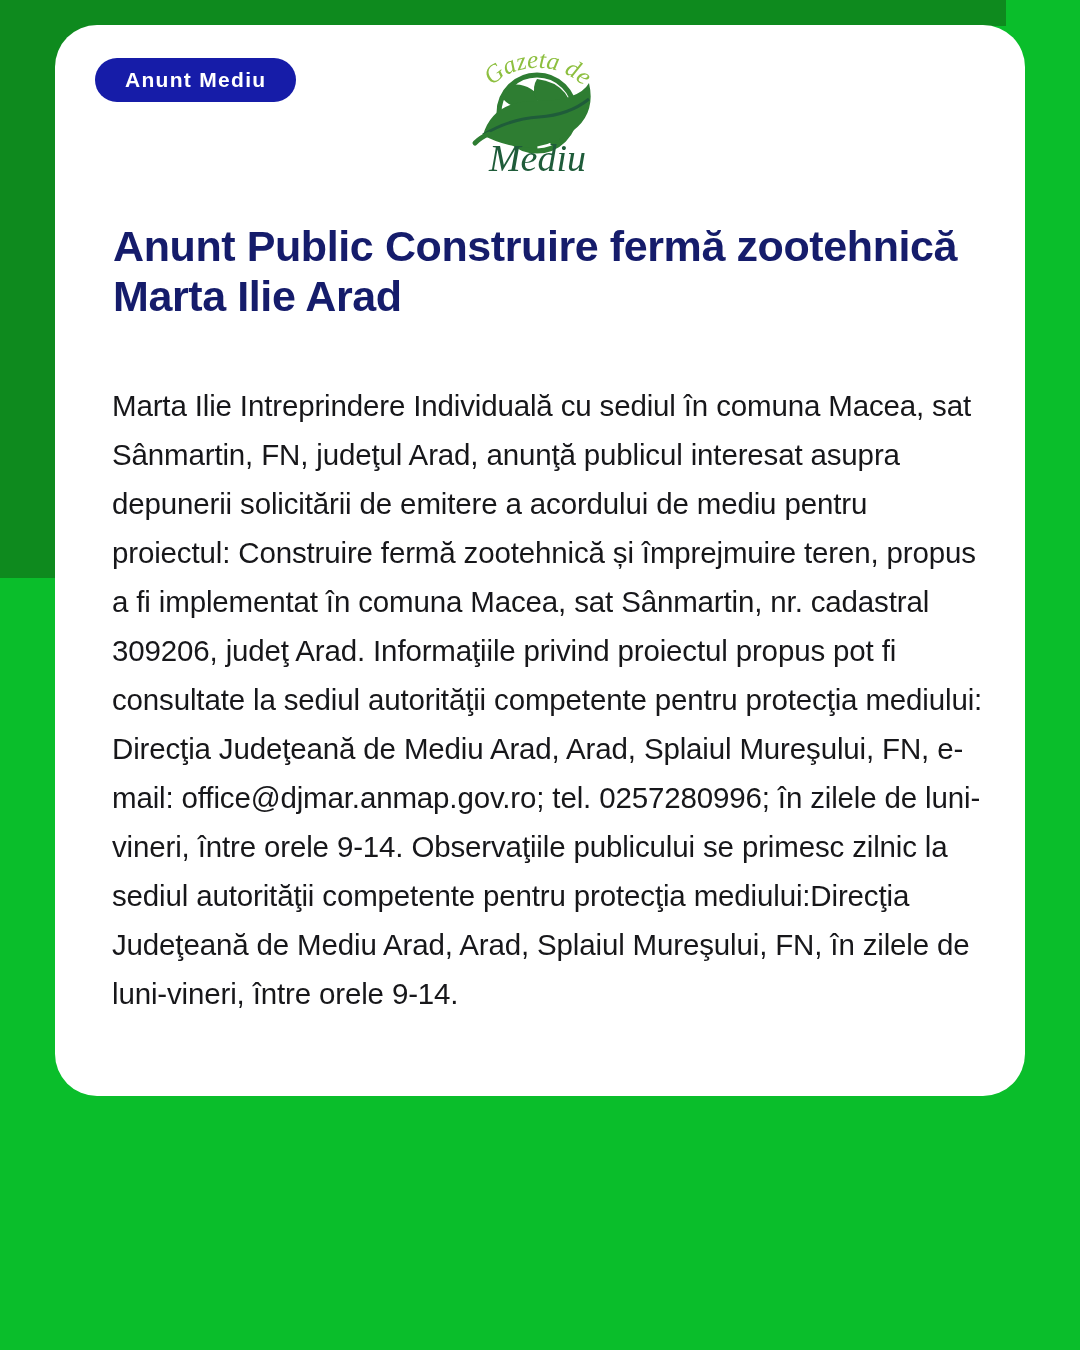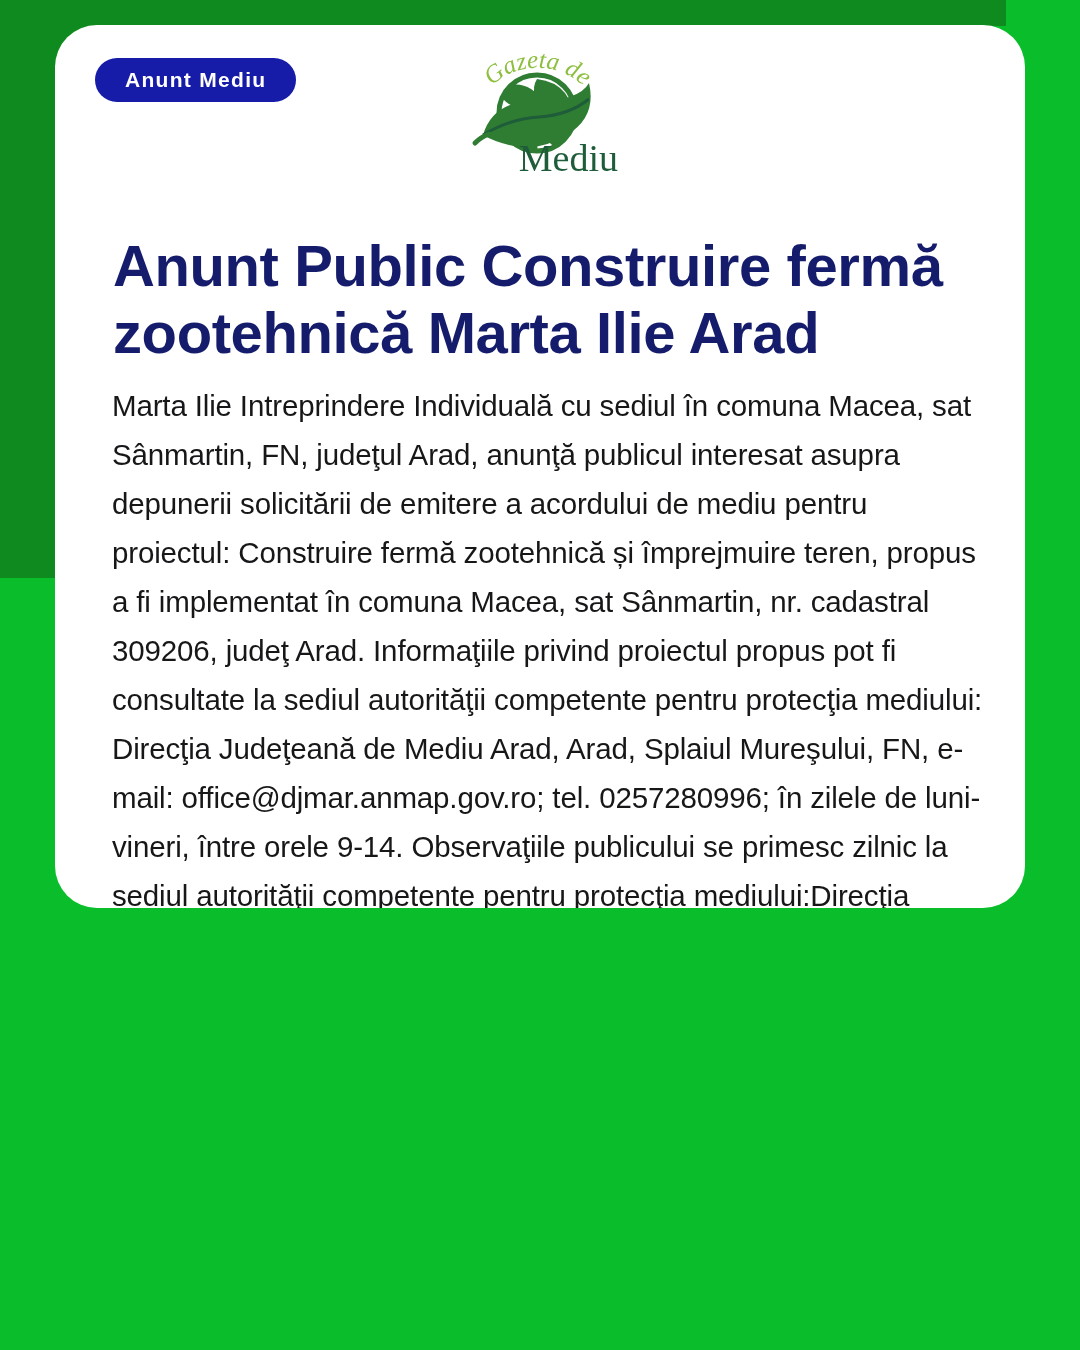--- a/index.html
+++ b/index.html
@@ -38,21 +38,21 @@
     height: 26px;
     background: #0E8A1E;
   }
 
   
   .card {
     position: absolute;
     left: 55px;
     top: 25px;
     width: 970px;
-    height: 883px;
+    height: 1071px;
     background: #FFFFFF;
     border-radius: 42px;
     box-sizing: border-box;
     padding: 0;
     overflow: hidden;
   }
 
   
   .card-header {
     position: absolute;
@@ -84,35 +84,36 @@
     position: absolute;
     left: 410px;
     top: 18px;
     width: 145px;
     height: 140px;
   }
   .logo svg { display: block; }
   .logo-wordmark-top,
   .logo-wordmark-bottom {
     position: absolute;
-    left: 8px;
+    left: 0;
     width: 145px;
-    text-align: right;
+    text-align: center;
     font-family: "Liberation Serif", serif;
+    font-style: italic;
     pointer-events: none;
   }
 
   
   .title {
     position: absolute;
     left: 58px;
     top: 168px;
     width: 880px;
     color: #151C6B;
-    font-size: 58px;
+    font-size: 43px;
     line-height: 1.16;
     font-weight: bold;
     letter-spacing: -0.4px;
   }
 
   
   .body-text {
     position: absolute;
     left: 57px;
     top: 356px;

